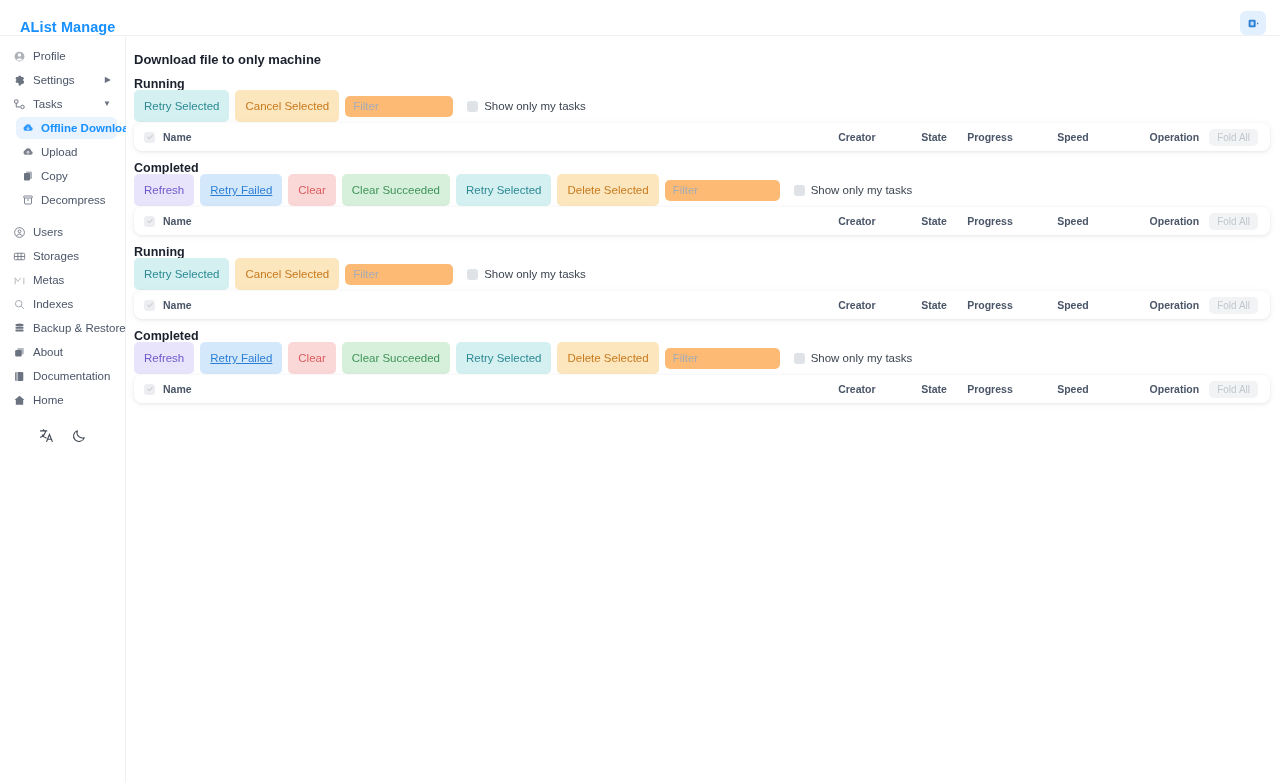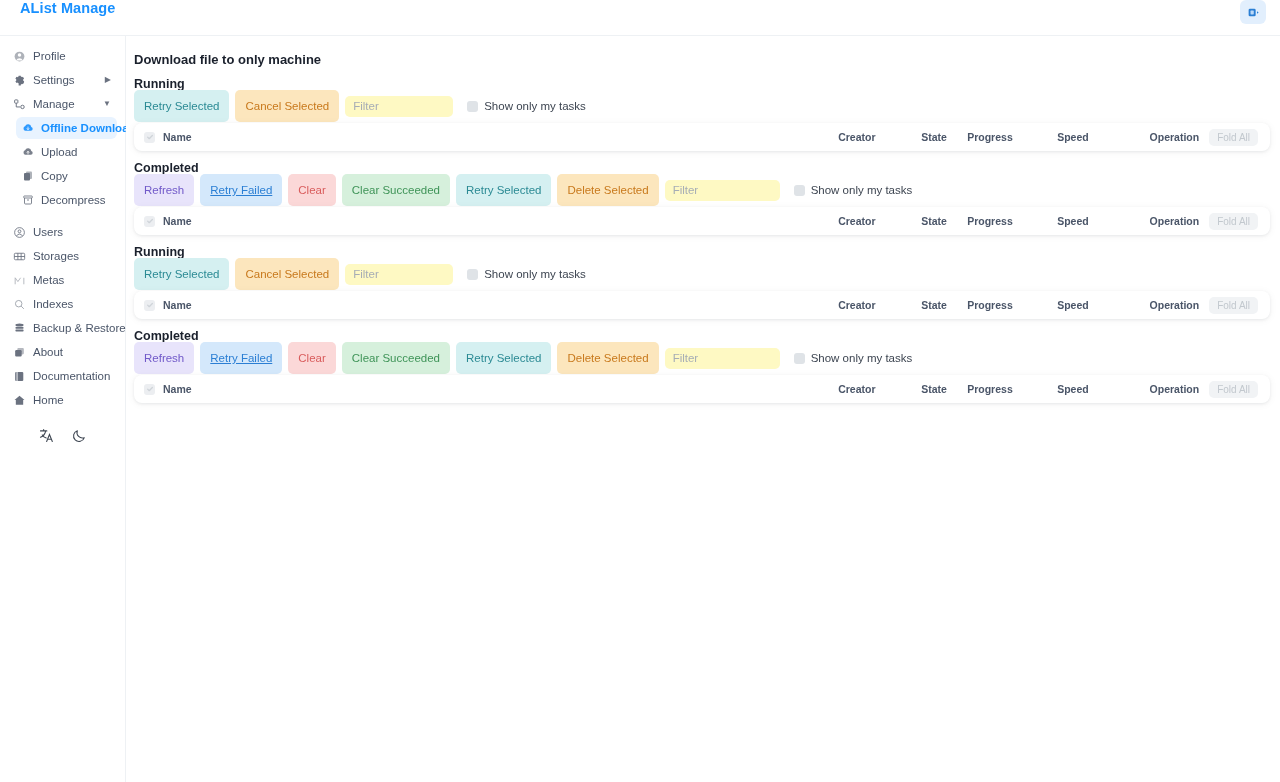--- a/index.html
+++ b/index.html
@@ -10,21 +10,21 @@
     font-family: "Liberation Sans", sans-serif;
     -webkit-font-smoothing: antialiased;
   }
   .app { width: 1280px; height: 782px; position: relative; overflow: hidden; background:#fff; }
 
   
   .header {
     height: 36px; width: 1280px;
     background: #ffffff;
     border-bottom: 1px solid #eef1f4;
-    display: flex; align-items: flex-start; justify-content: space-between;
+    display: flex; align-items: flex-end; justify-content: space-between;
     padding: 0 14px 0 14px;
     position: relative; z-index: 5;
   }
   .brand {
     color: #1890ff; font-size: 14.5px; font-weight: bold;
     letter-spacing: .1px; padding-left: 6px;
   }
   .header-right { display: flex; align-items: center; }
   .icon-btn-blue {
     width: 26px; height: 24px; border-radius: 6px;
@@ -97,21 +97,21 @@
   }
   .btn-cyan   { background: #d5f0f1; color: #2b8a94; }
   .btn-amber  { background: #fce6bd; color: #c8791c; }
   .btn-purple { background: #e8e4fb; color: #7159c9; }
   .btn-blue   { background: #d4e8fb; color: #2b7fd4; text-decoration: underline; }
   .btn-red    { background: #fbd8d8; color: #d95c5c; }
   .btn-green  { background: #d6f0dc; color: #3f9458; }
 
   .filter-input {
     height: 21px; width: 108px; border-radius: 5px; border: none;
-    background: #fef9c3; padding: 0 8px;
+    background: #fdba74; padding: 0 8px;
     font-size: 11.5px; color: #3d4551;
     font-family: "Liberation Sans", sans-serif; outline: none;
   }
   .filter-input.wide { width: 115px; }
   .filter-input::placeholder { color: #a6adb5; }
 
   .chk-wrap { display: flex; align-items: center; gap: 6px; margin-left: 8px; }
   .chk-box {
     width: 11px; height: 11px; border-radius: 3px;
     background: #dfe3e7; border: none; cursor: pointer; flex: 0 0 11px;
@@ -197,21 +197,21 @@
     </div>
 
     <div class="nav-item">
       <span class="ico">
         <svg width="13" height="13" viewBox="0 0 24 24" fill="none" stroke="currentColor" stroke-width="1.8">
           <rect x="3" y="3.5" width="6" height="6" rx="1.2"></rect>
           <circle cx="17.5" cy="16.5" r="3.2"></circle>
           <path d="M6 9.5v7h7"></path>
         </svg>
       </span>
-      <span class="lbl">Manage</span>
+      <span class="lbl">Tasks</span>
       <span class="caret">▼</span>
     </div>
 
     <div class="nav-sub">
       <div class="nav-item active">
         <span class="ico">
           <svg width="12" height="12" viewBox="0 0 24 24" fill="currentColor">
             <path d="M18.5 10.2a6.4 6.4 0 0 0-12.3-1.6A4.6 4.6 0 0 0 6.8 17.5h11a3.7 3.7 0 0 0 .7-7.3z" opacity=".9"></path>
             <path d="M12 10v5m0 0l-2-2m2 2l2-2" stroke="#e8f3ff" stroke-width="1.6" fill="none" stroke-linecap="round"></path>
           </svg>

